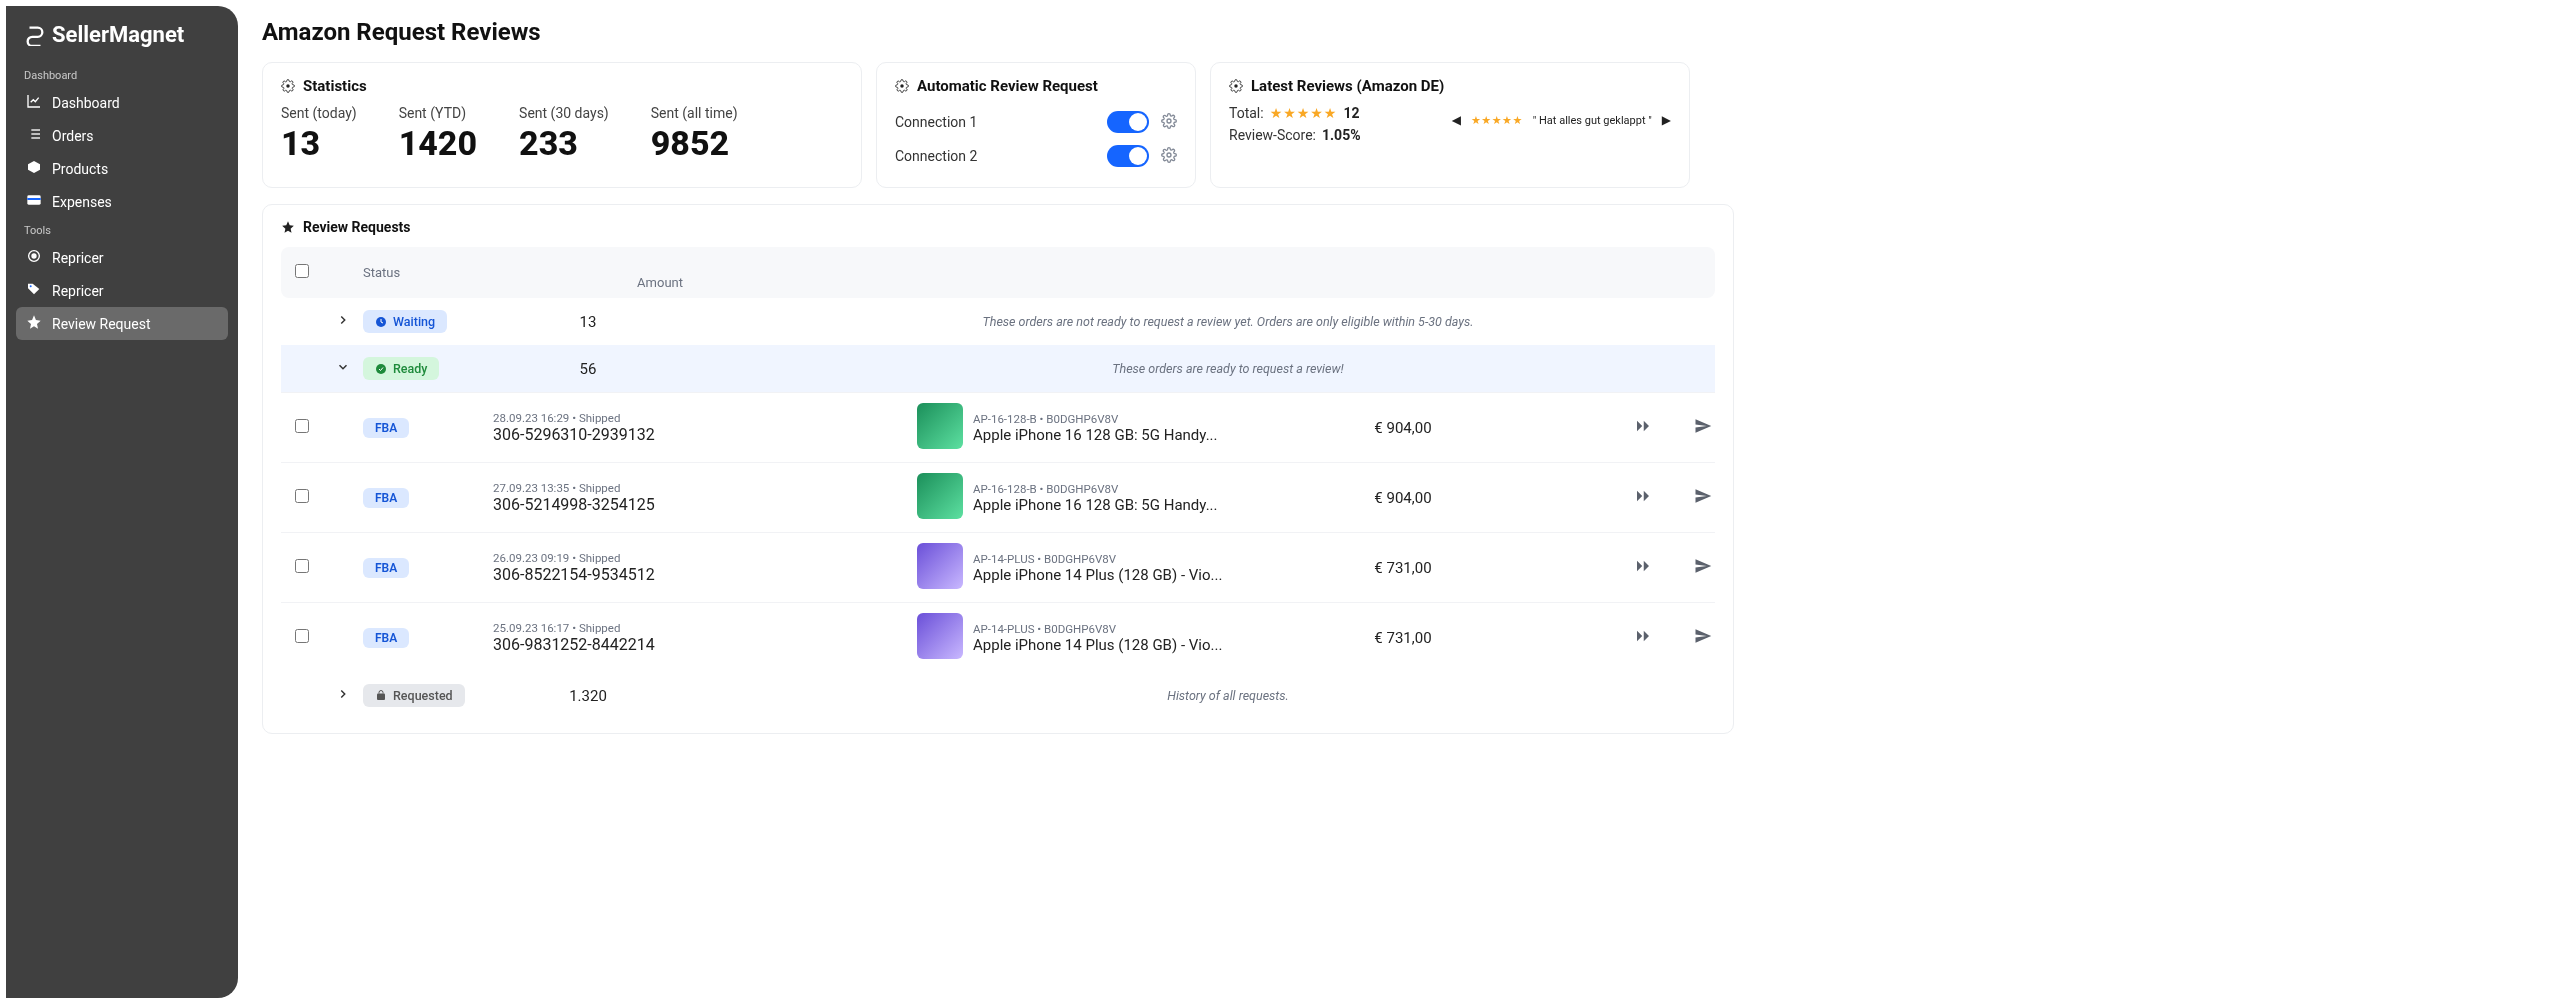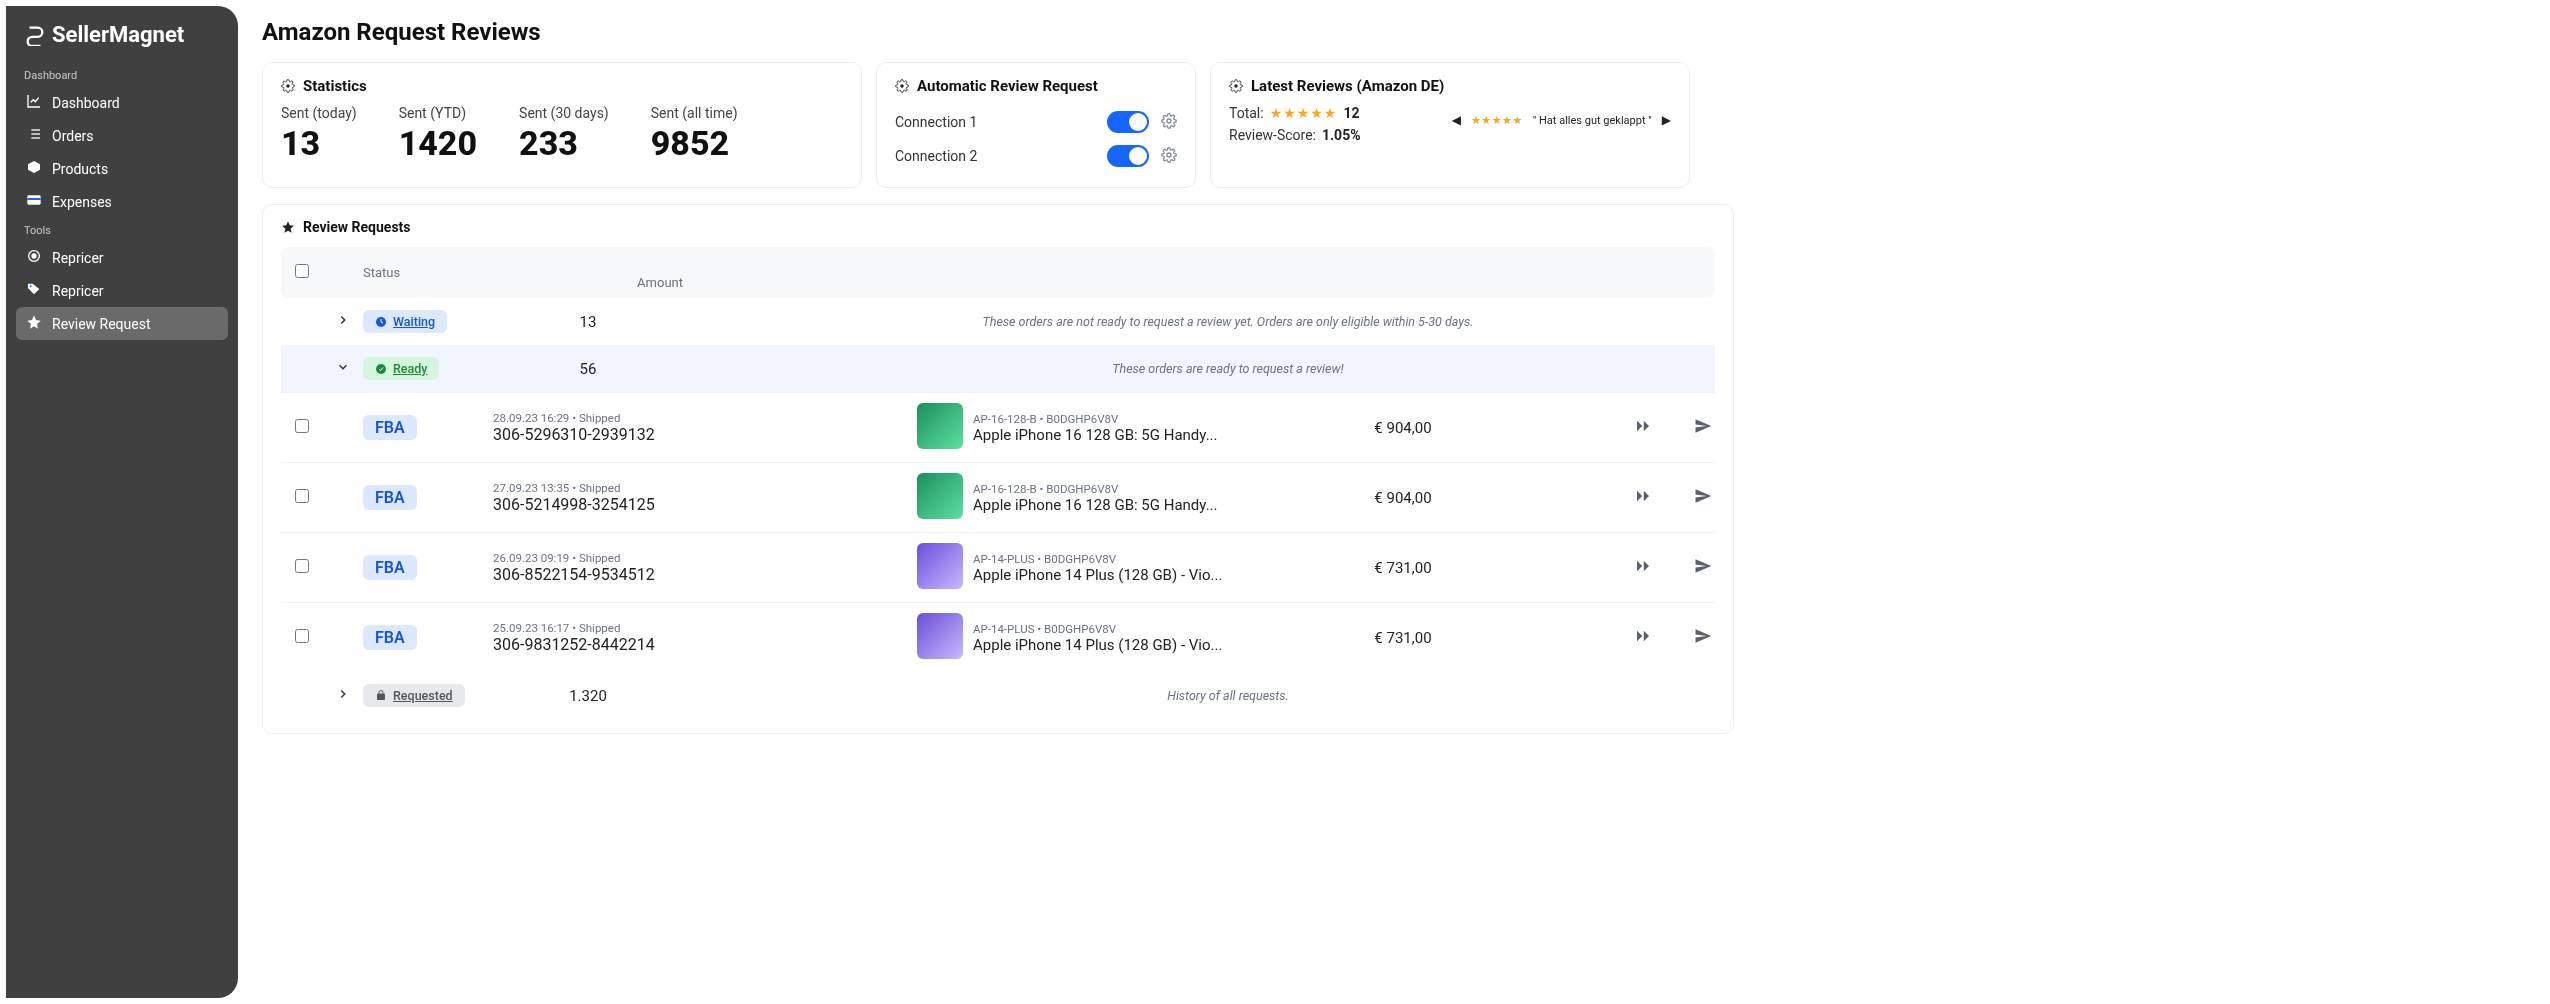--- a/index.html
+++ b/index.html
@@ -57,30 +57,30 @@
   .grid-header .h-status { grid-column: 3; }
   .grid-header .h-amount { grid-column: 4; text-align: right; margin-top: 20px; }
 
   .group-row { padding: 12px 0; background: #fff; }
   .group-row.expanded { background: #f0f5ff; }
   .group-row .chev { grid-column: 2; text-align: center; color: #555; cursor: pointer; }
   .group-row .badge-col { grid-column: 3; }
   .group-row .amount { grid-column: 4; text-align: center; font-size: 15px; color: #222; }
   .group-row .note { grid-column: 5 / 11; font-style: italic; color: #6b7280; font-size: 12.5px; text-align: center; padding-left: 40px; }
 
-  .badge { display: inline-flex; align-items: center; gap: 6px; padding: 4px 12px; border-radius: 6px; font-size: 12.5px; font-weight: 500; text-decoration: underline; }
+  .badge { display: inline-flex; align-items: center; gap: 6px; padding: 4px 12px; border-radius: 6px; font-size: 12.5px; font-weight: 500; }
   .badge.waiting { background: #dbe8ff; color: #1555d6; }
   .badge.ready { background: #d4f6dd; color: #1e8a3b; }
   .badge.requested { background: #e6e8ec; color: #555; padding-left: 12px; }
   .badge svg { flex-shrink: 0; }
 
   .order-row { padding: 10px 0; border-top: 1px solid #f1f2f5; }
   .order-row .chk { grid-column: 1; text-align: center; }
   .order-row .fba { grid-column: 3; }
-  .fba-badge { display: inline-block; background: #dbe8ff; color: #1555d6; padding: 3px 12px; border-radius: 6px; font-size: 16px; font-weight: 600; }
+  .fba-badge { display: inline-block; background: #dbe8ff; color: #1555d6; padding: 3px 12px; border-radius: 6px; font-size: 12px; font-weight: 600; }
   .order-row .meta { grid-column: 4; }
   .order-row .meta .small { font-size: 11.5px; color: #6b7280; }
   .order-row .meta .oid { font-size: 16px; color: #222; }
   .order-row .thumb { grid-column: 5; text-align: right; padding-right: 10px; }
   .thumb-box { width: 46px; height: 46px; border-radius: 6px; display: inline-block; }
   .tb-green { background: linear-gradient(135deg,#1b8f5a 0%,#5de0a1 100%); }
   .tb-violet { background: linear-gradient(135deg,#6a4fd8 0%,#c9b8ff 100%); }
   .order-row .prod { grid-column: 6; }
   .order-row .prod .sku { font-size: 11.5px; color: #6b7280; }
   .order-row .prod .name { font-size: 15px; color: #222; white-space: nowrap; overflow: hidden; text-overflow: ellipsis; max-width: 330px; }

